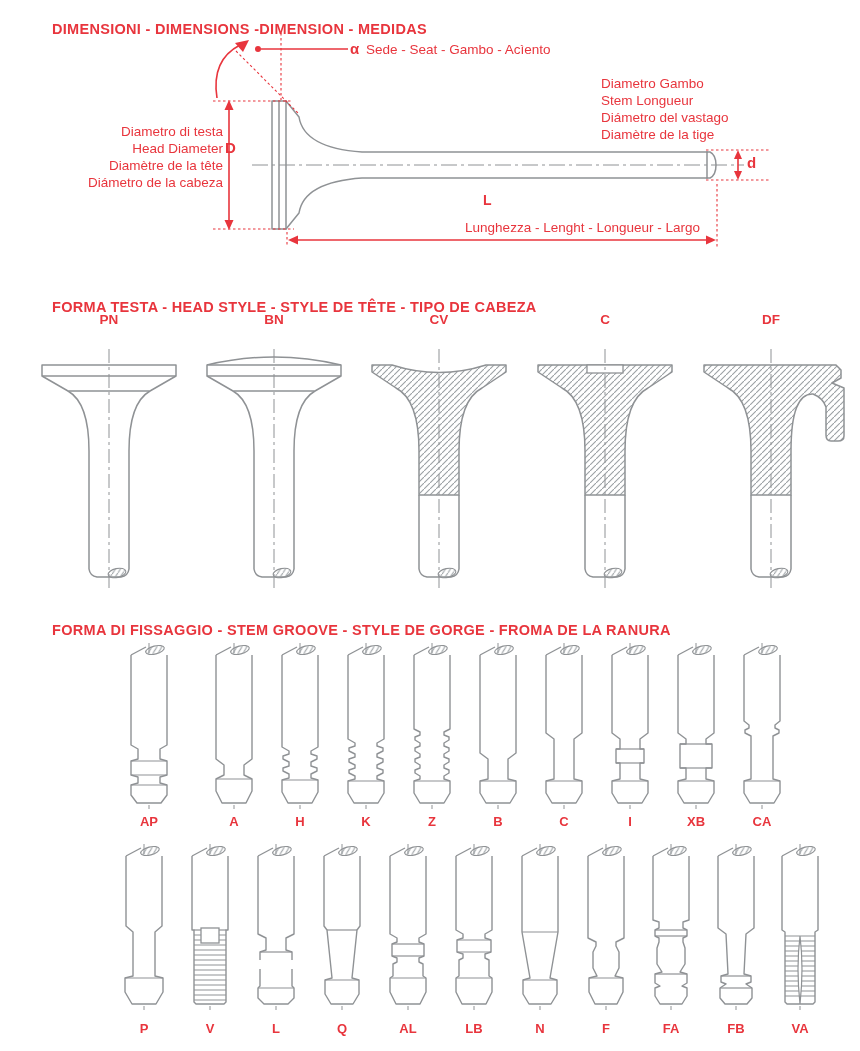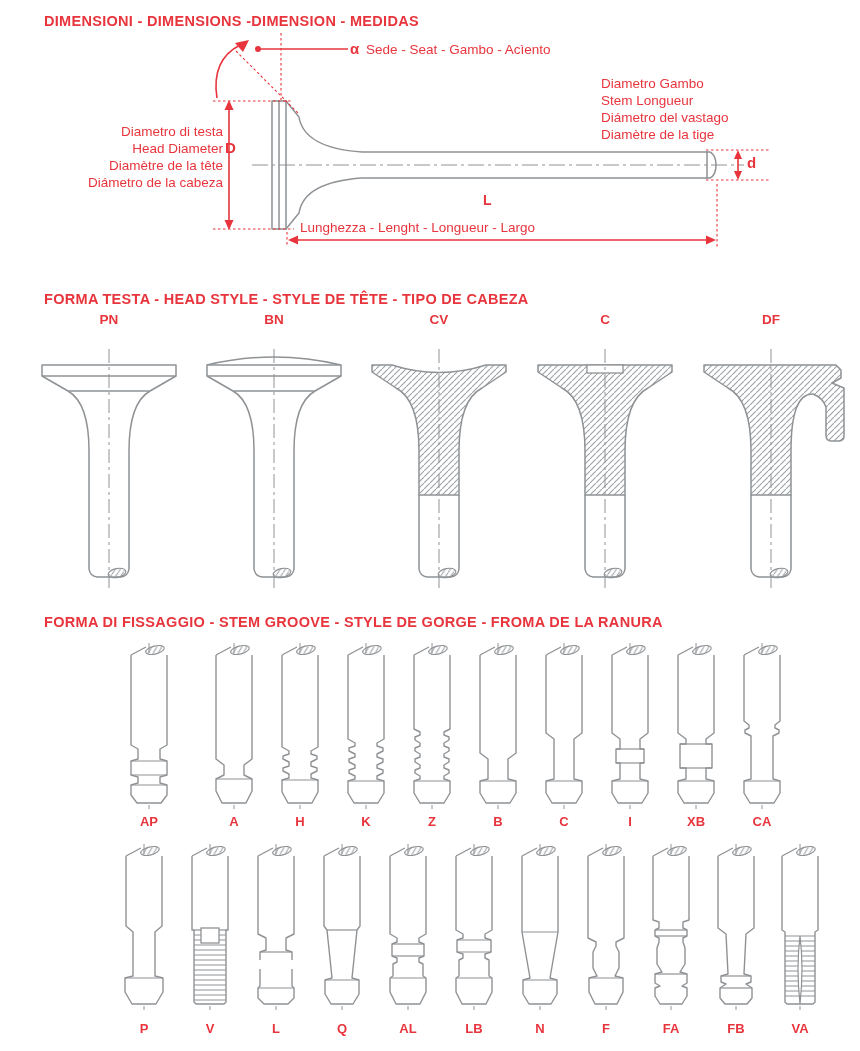--- a/index.html
+++ b/index.html
@@ -1,19 +1,19 @@
 <!DOCTYPE html>
 <html style="--accent: #e8353d; --line: #8f9295;"><head>
 <meta charset="utf-8">
 <style>
   :root{ --accent:#e8353d; --line:#8f9295; }
   html,body{margin:0;padding:0;background:#fff;}
   .page{position:relative;width:860px;height:1051px;background:#fff;overflow:hidden;
         font-family:"Liberation Sans","DejaVu Sans",sans-serif;}
-  .title{position:absolute;left:40px;margin:4px;color:var(--accent);font-size:14.5px;
+  .title{position:absolute;left:40px;margin:12px;color:var(--accent);font-size:14.5px;
          font-weight:700;letter-spacing:.3px;white-space:nowrap;}
   .rtext{position:absolute;color:var(--accent);font-size:13.5px;line-height:17px;white-space:nowrap;}
   .rtext span{display:block;}
   .sym{position:absolute;color:var(--accent);font-weight:700;font-size:15px;}
   .code{position:absolute;color:var(--accent);font-weight:700;font-size:13.5px;
         width:80px;text-align:center;}
   .scode{width:60px;font-size:13px;}
   .fig{position:absolute;}
   .fig1{position:absolute;left:0;top:0;width:860px;height:270px;}
   
@@ -92,21 +92,21 @@
 
     <div class="rtext" style="left:601px;top:75px;width:236px;text-align:left">
       <span>Diametro Gambo</span>
       <span>Stem Longueur</span>
       <span>Diámetro del vastago</span>
       <span>Diamètre de la tige</span>
     </div>
     <div class="sym" style="left:747px;top:154px">d</div>
 
     <div class="sym" style="left:483px;top:192px;font-size:14px">L</div>
-    <div class="rtext" style="left:300px;top:219px;width:400px;text-align:left">Lunghezza - Lenght - Longueur - Largo</div>
+    <div class="rtext" style="left:300px;top:219px;width:400px;text-align:right">Lunghezza - Lenght - Longueur - Largo</div>
   </div>
 
   <h2 class="title" style="top:287px">FORMA TESTA - HEAD STYLE - STYLE DE TÊTE - TIPO DE CABEZA</h2>
 
   <div class="code" style="left:69px;top:312px">PN</div>
   <div class="code" style="left:234px;top:312px">BN</div>
   <div class="code" style="left:399px;top:312px">CV</div>
   <div class="code" style="left:565px;top:312px">C</div>
   <div class="code" style="left:731px;top:312px">DF</div>
 

